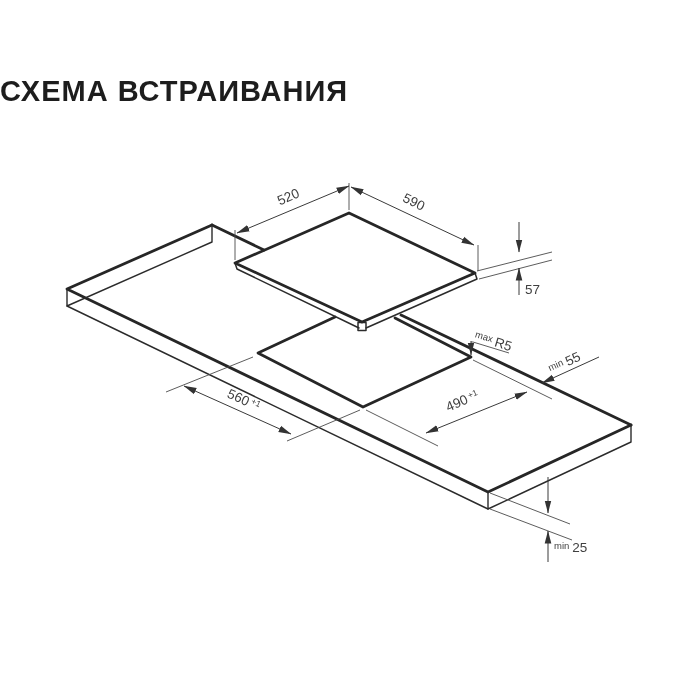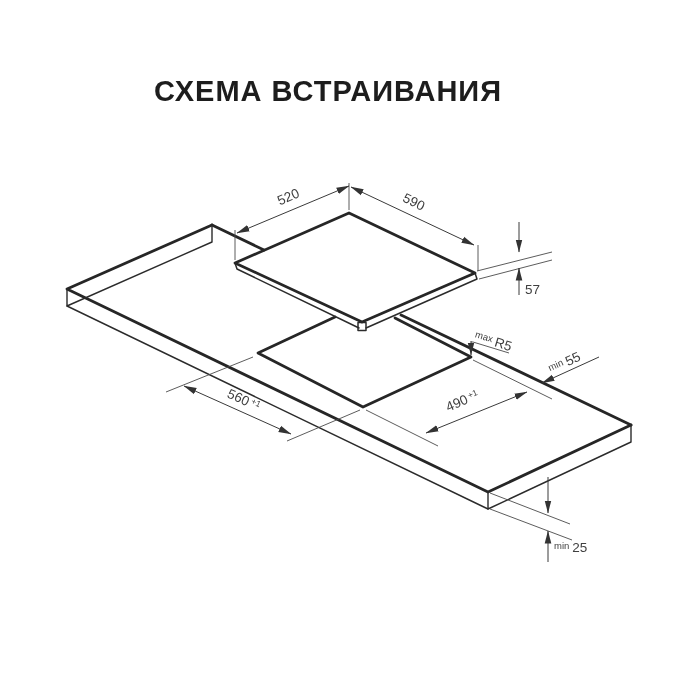--- a/index.html
+++ b/index.html
@@ -1,21 +1,21 @@
 <!DOCTYPE html>
 <html><head>
 <meta charset="utf-8">
 <style>
   html,body{margin:0;padding:0;}
   body{
     width:700px;height:700px;background:#ffffff;position:relative;overflow:hidden;
     font-family:"Liberation Sans", sans-serif;
   }
   .page-title{
-    position:absolute;top:56px;left:0;width:656px;text-align:center;
+    position:absolute;top:56px;left:0;width:656px;
     font-size:29px;font-weight:800;letter-spacing:1px;color:#1d1d1d;
     font-family:"Liberation Sans", sans-serif;
   }
   svg{position:absolute;left:0;top:0;}
   .thick{stroke:#262626;stroke-width:2.8;fill:none;stroke-linejoin:round;stroke-linecap:round;}
   .mid{stroke:#2b2b2b;stroke-width:1.5;fill:none;stroke-linejoin:round;stroke-linecap:round;}
   .thin{stroke:#2b2b2b;stroke-width:1.4;fill:none;stroke-linejoin:round;stroke-linecap:round;}
   .dline{stroke:#3a3a3a;stroke-width:1;fill:none;}
   .xline{stroke:#4a4a4a;stroke-width:0.9;fill:none;}
   .dimtext{fill:#3f3f3f;font-size:13.5px;font-family:"Liberation Sans", sans-serif;}

